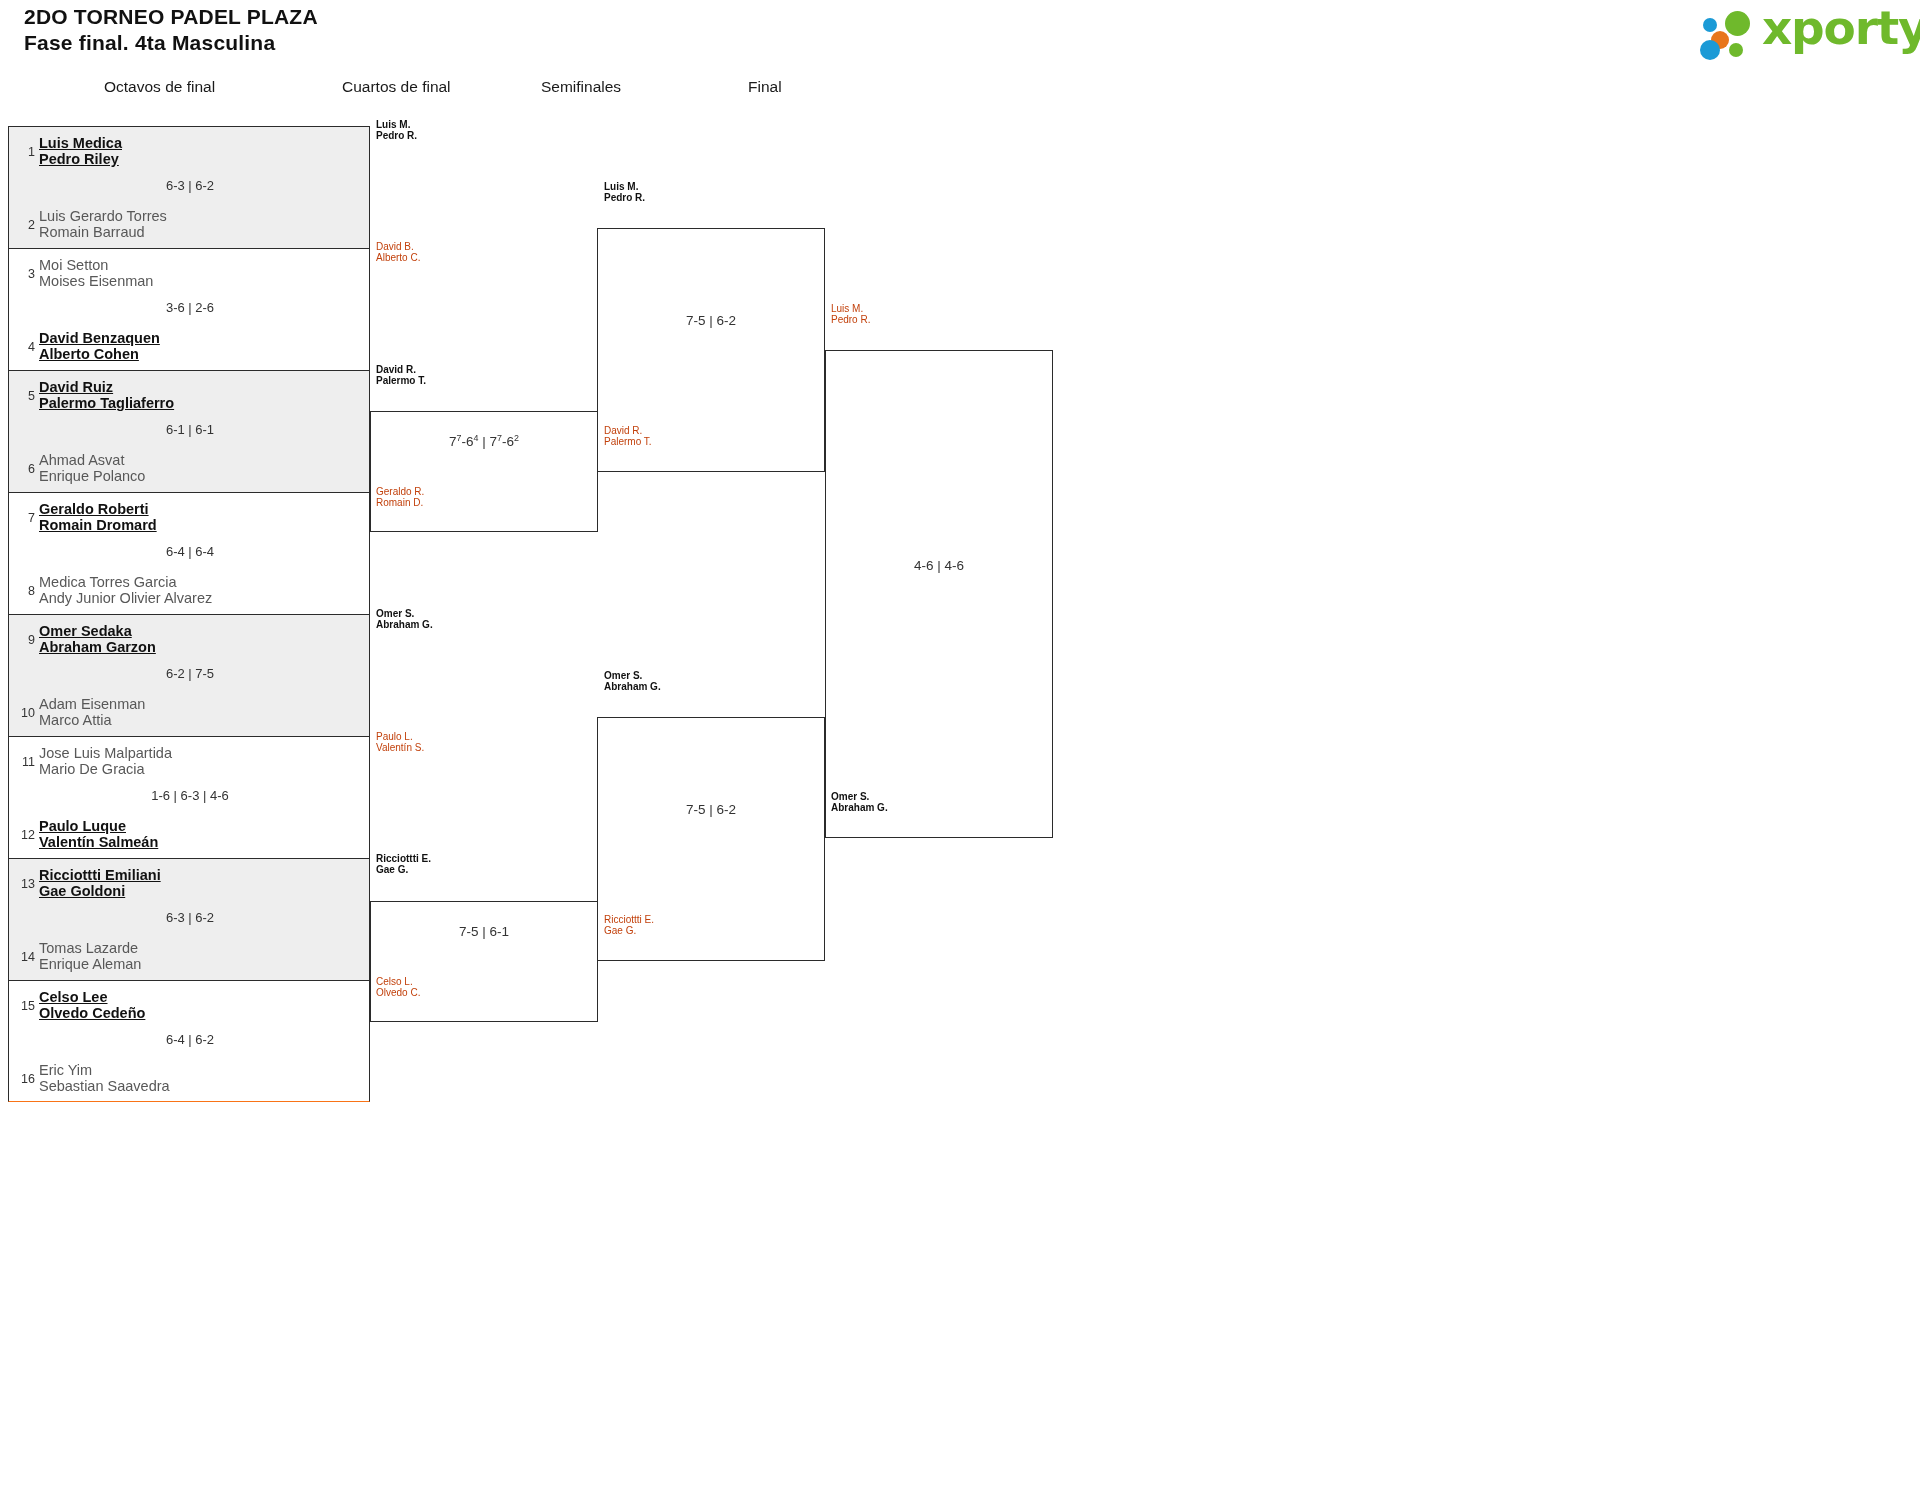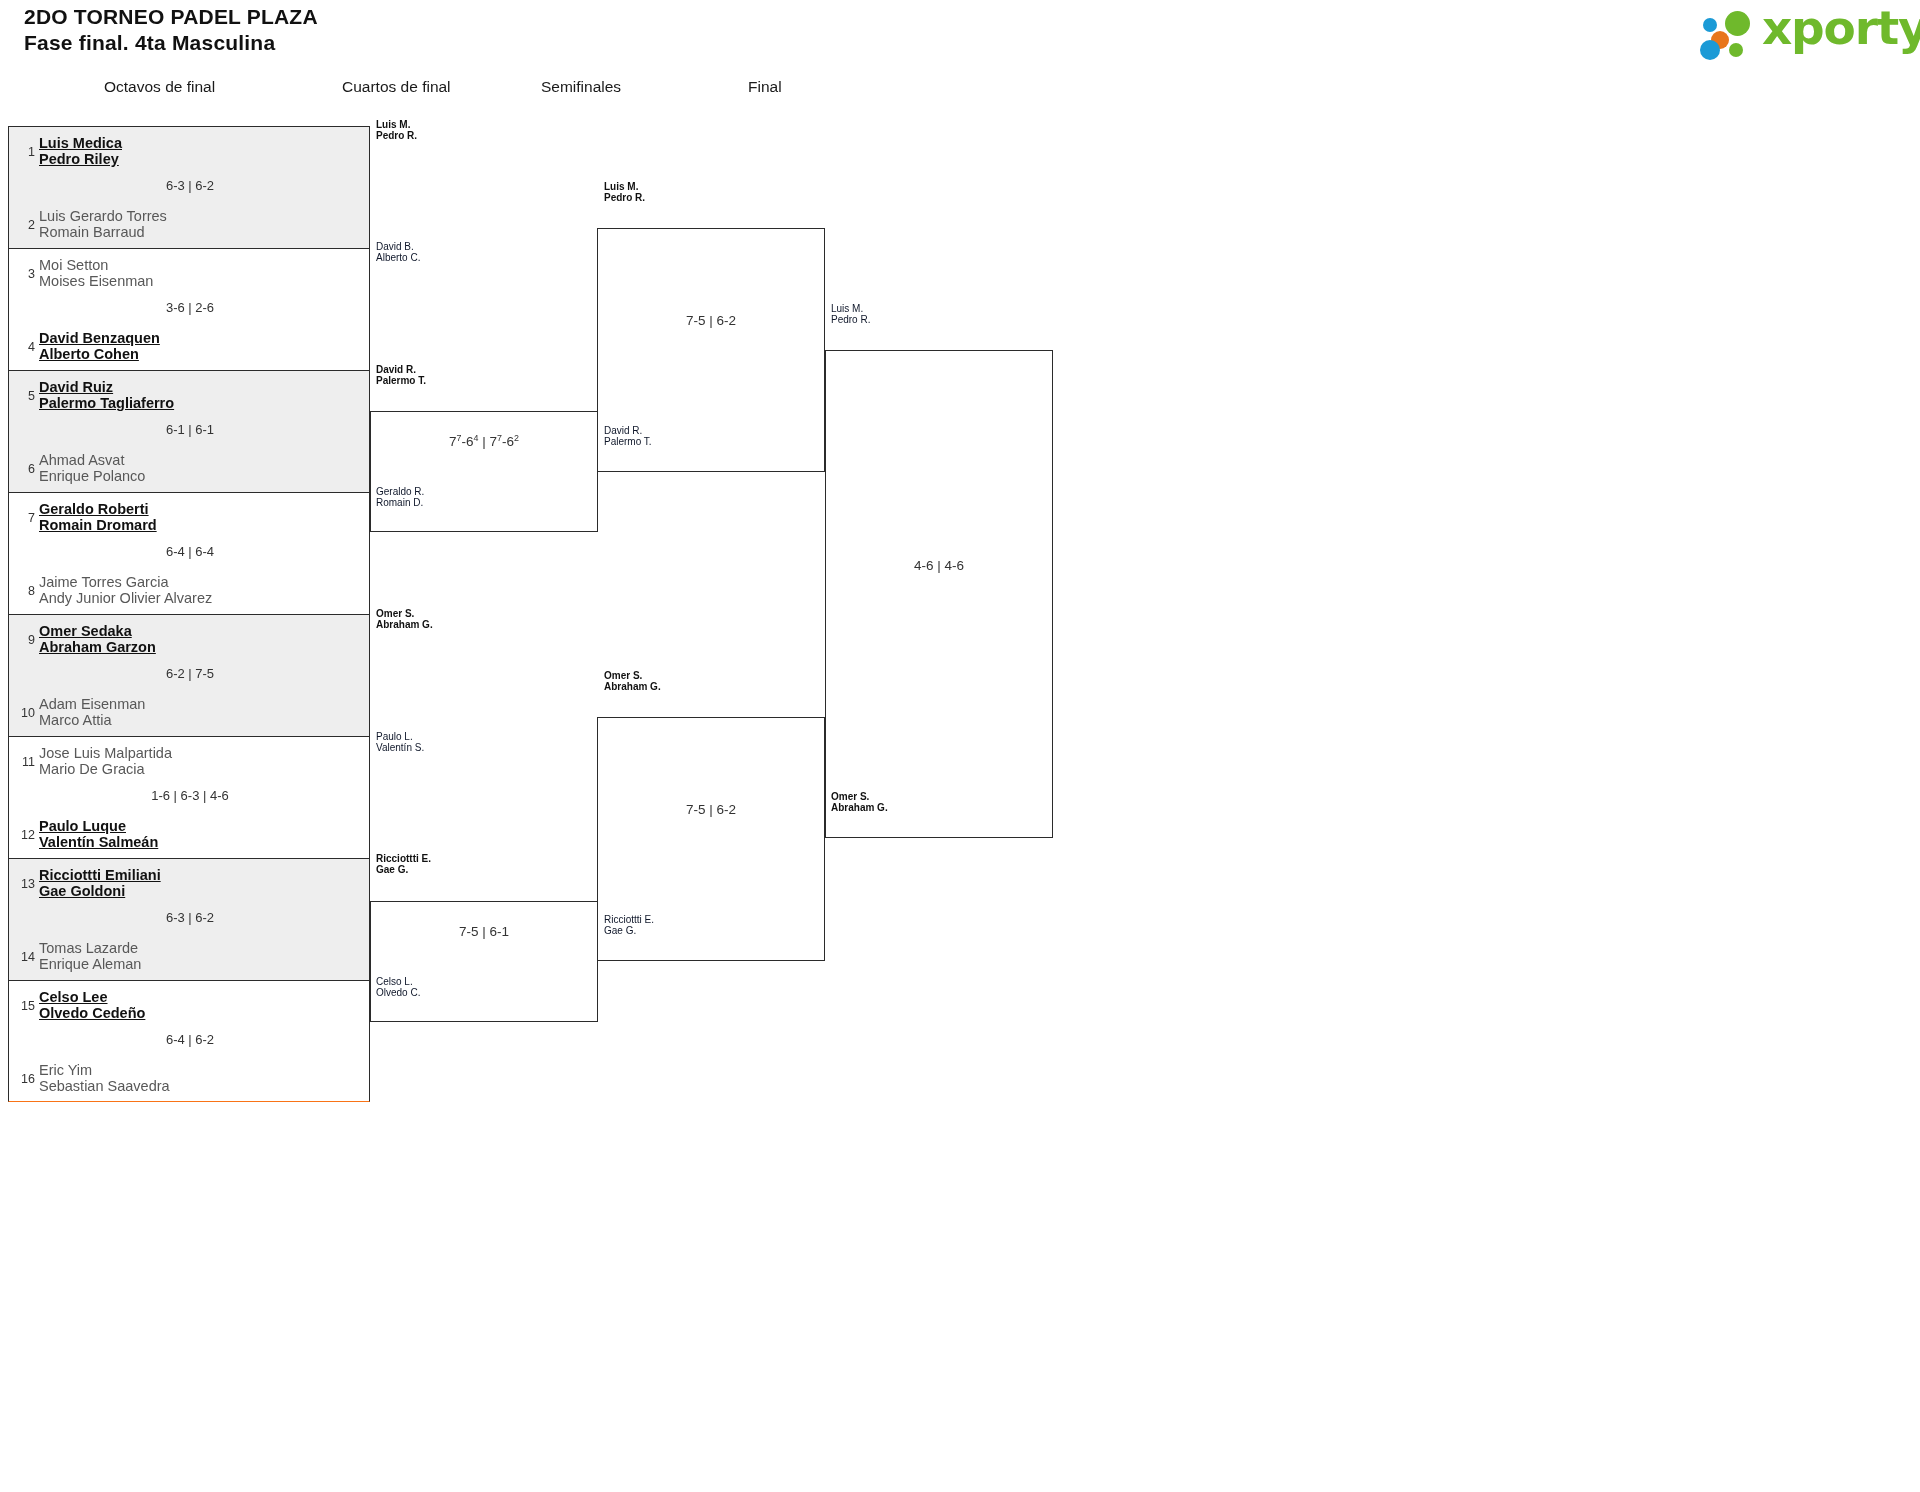--- a/index.html
+++ b/index.html
@@ -83,21 +83,21 @@
   .mbox-score {
     position: absolute; left: 0; width: 100%;
     text-align: center; font-size: 13.5px; color: #333;
   }
 
   
   .entrant {
     position: absolute; font-size: 10px; line-height: 1.12; white-space: nowrap;
   }
   .entrant.win { font-weight: 700; color: #111; }
-  .entrant.lose { font-weight: 400; color: #0f172a; }
+  .entrant.lose { font-weight: 400; color: #c2410c; }
 
   sup { font-size: 0.66em; vertical-align: super; line-height: 0; }
 </style>
 </head>
 <body>
 
 <div id="page">
 
   <div class="title-block">
     <div class="title-main">2DO TORNEO PADEL PLAZA</div>
@@ -166,21 +166,21 @@
 
     <div class="r16-pair">
       <span class="seed top">7</span>
       <div class="team top win">
         <div>Geraldo Roberti</div>
         <div>Romain Dromard</div>
       </div>
       <div class="r16-score">6-4 | 6-4</div>
       <span class="seed bot">8</span>
       <div class="team bot lose">
-        <div>Jaime Torres Garcia</div>
+        <div>Medica Torres Garcia</div>
         <div>Andy Junior Olivier Alvarez</div>
       </div>
     </div>
 
     <div class="r16-pair shaded">
       <span class="seed top">9</span>
       <div class="team top win">
         <div>Omer Sedaka</div>
         <div>Abraham Garzon</div>
       </div>

